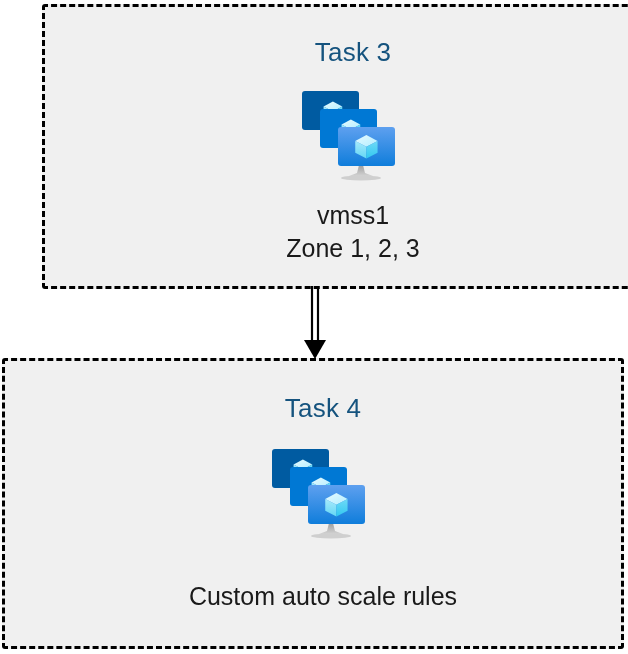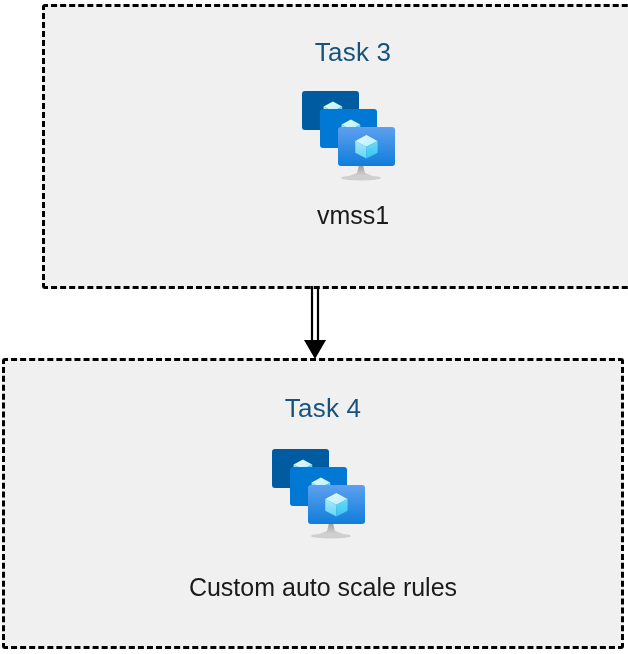--- a/index.html
+++ b/index.html
@@ -79,21 +79,21 @@
     color: #1a1a1a;
     font-size: 25px;
     line-height: 33px;
     text-align: right;
     font-weight: 400;
   }
 
   .caption-primary { margin-top: 14px; }
   .caption-secondary { margin-top: 0px; }
 
-  #task-box-4 .caption-primary { margin-top: 28px; }
+  #task-box-4 .caption-primary { margin-top: 37px; }
 
   
   #connector-arrow {
     position: absolute;
     left: 295px;
     top: 286px;
     width: 40px;
     height: 76px;
   }
 </style>
@@ -151,20 +151,21 @@
       <rect x="41" y="42" width="57" height="39" rx="3" fill="url(#frontGrad3)"></rect>
 
       <g transform="translate(57,50) scale(0.62)">
         <polygon points="20,0 38,9.5 20,19 2,9.5" fill="url(#cubeTop3)"></polygon>
         <polygon points="2,9.5 20,19 20,38 2,28.5" fill="url(#cubeLeft3)"></polygon>
         <polygon points="38,9.5 20,19 20,38 38,28.5" fill="url(#cubeRight3)"></polygon>
       </g>
     </svg>
 
     <div class="caption caption-primary">vmss1</div>
+    <div class="caption caption-secondary">Zone 1, 2, 3</div>
   </div>
 
   <svg id="connector-arrow" viewBox="0 0 40 76">
 
     <line x1="17" y1="0" x2="17" y2="58" stroke="#000000" stroke-width="2.2"></line>
     <line x1="23" y1="0" x2="23" y2="58" stroke="#000000" stroke-width="2.2"></line>
 
     <polygon points="9,54 31,54 20,73" fill="#000000"></polygon>
   </svg>
 

